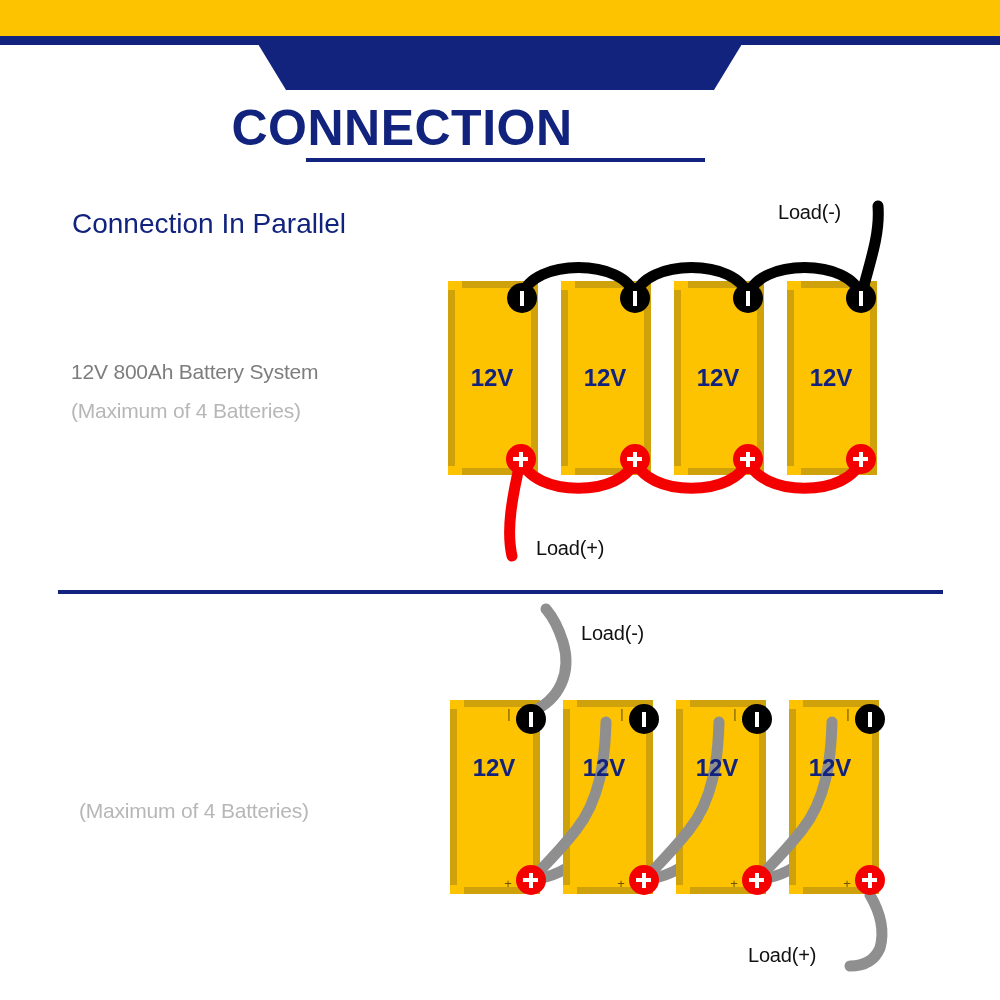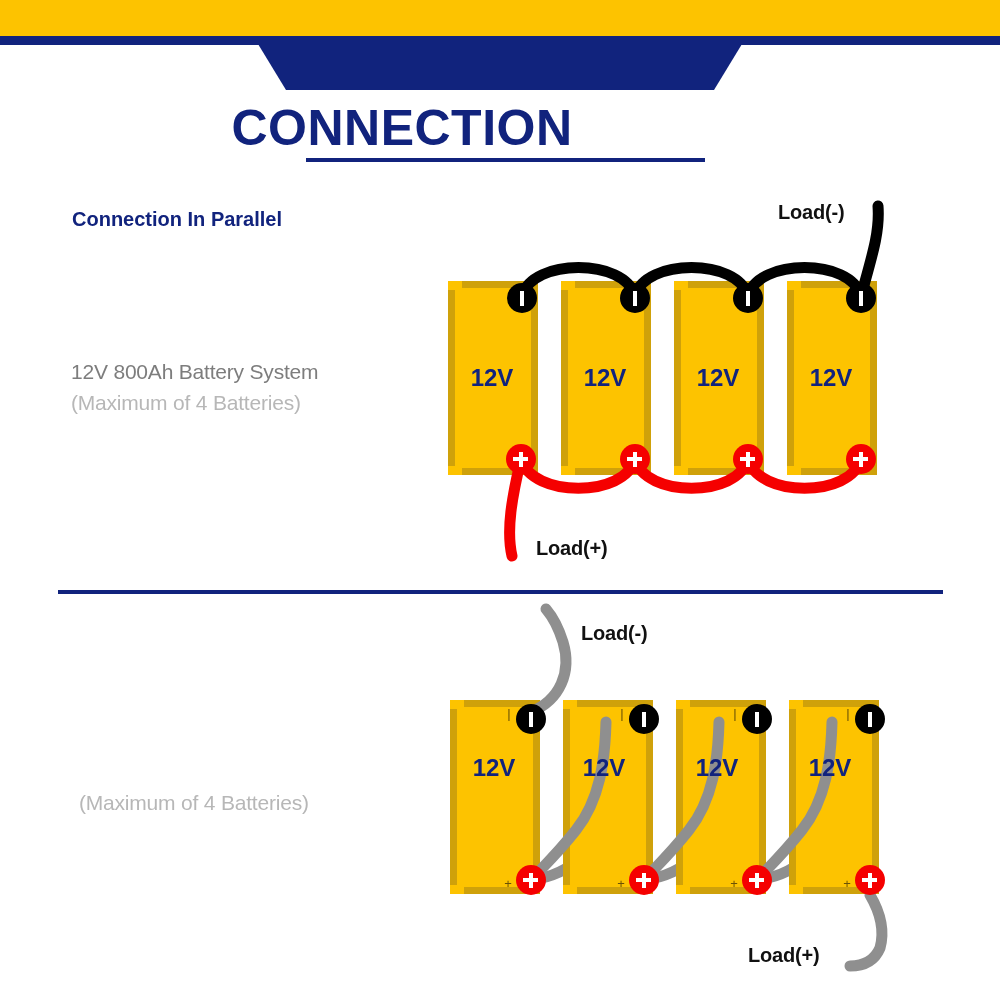--- a/index.html
+++ b/index.html
@@ -46,22 +46,22 @@
   .title-underline {
     position: absolute;
     left: 306px; top: 158px;
     width: 399px; height: 4px;
     background: #11237d;
   }
 
   
   .section-heading {
     position: absolute;
-    font-size: 20px;
-    font-weight: bold;
+    font-size: 28px;
+    font-weight: normal;
     color: #11237d;
     white-space: nowrap;
     font-family: "Liberation Sans", sans-serif;
   }
   #heading-parallel { left: 72px; top: 208px; }
   #heading-series   { left: 84px; top: 625px; }
 
   
   .divider {
     position: absolute;
@@ -75,40 +75,40 @@
   #sys-parallel { left: 71px; top: 360px; }
   #sys-series   { left: 79px; top: 784px; }
   .sys-title {
     font-size: 21px;
     font-weight: normal;
     color: #7d7d7d;
     white-space: nowrap;
     letter-spacing: -0.2px;
   }
   .sys-sub {
-    margin-top: 7px;
+    margin-top: 15px;
     font-size: 21px;
     font-weight: normal;
     color: #b7b7b7;
     white-space: nowrap;
     letter-spacing: -0.2px;
   }
 
   
   .diagram {
     position: absolute;
     left: 0; top: 0;
     width: 1000px; height: 1000px;
     pointer-events: none;
   }
 
   .load-label {
     position: absolute;
     font-size: 20px;
-    font-weight: bold;
+    font-weight: normal;
     color: #111111;
     white-space: nowrap;
     letter-spacing: -0.2px;
   }
   #load-neg-parallel { left: 778px; top: 201px; }
   #load-pos-parallel { left: 536px; top: 537px; }
   #load-neg-series   { left: 581px; top: 622px; }
   #load-pos-series   { left: 748px; top: 944px; }
 </style>
 </head>

